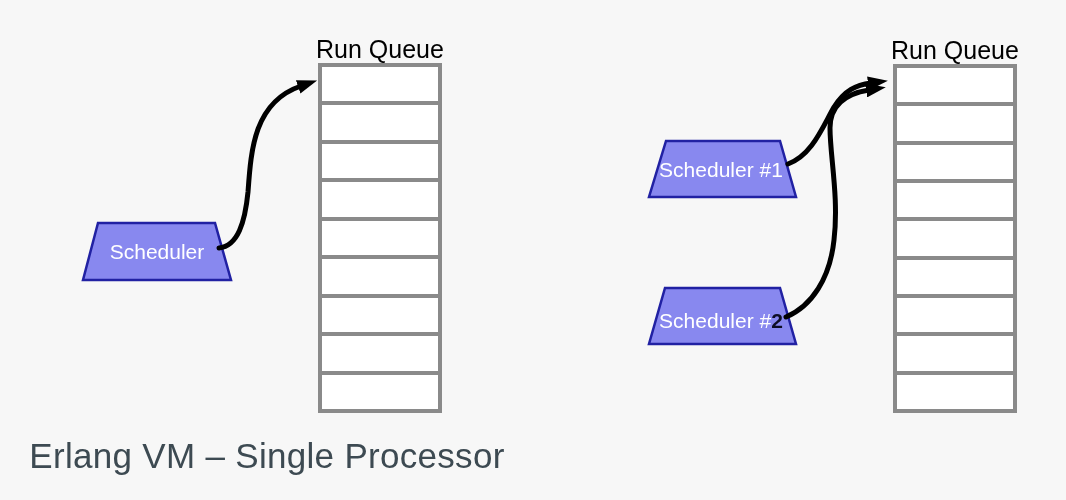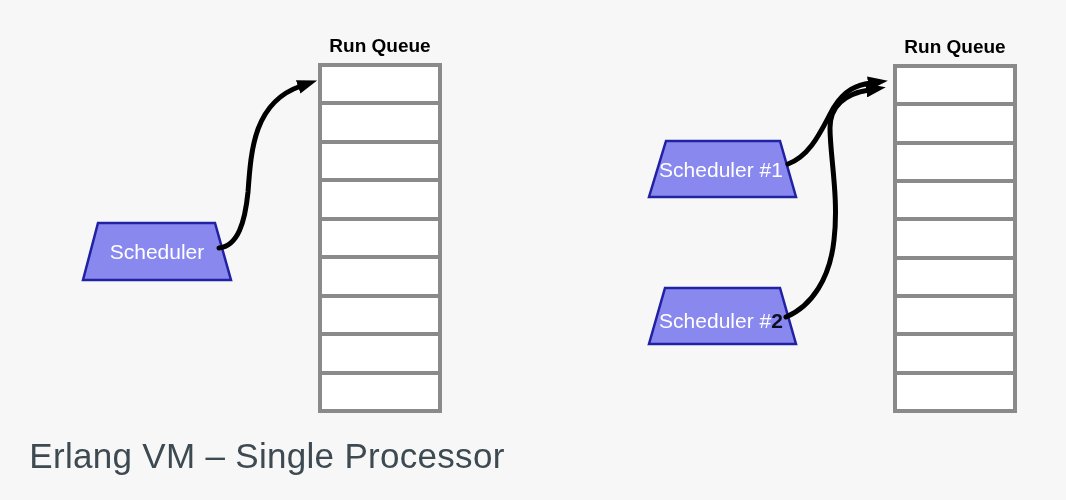--- a/index.html
+++ b/index.html
@@ -58,24 +58,23 @@
     flex: 1;
     background: var(--queue-cell, #ffffff);
   }
   .queue-left  { left: 318px; top: 63px; width: 124px; height: 350px; }
   .queue-right { left: 893px; top: 64px; width: 124px; height: 349px; }
 
   .runqueue-label {
     position: absolute;
     width: 130px;
     text-align: center;
-    font-size: 19px;
+    font-size: 25px;
     color: var(--label, #000000);
     white-space: nowrap;
-    font-weight: bold;
   }
   .runqueue-label-left  { left: 315px; top: 35px; }
   .runqueue-label-right { left: 890px; top: 36px; }
 
   .caption {
     position: absolute;
     top: 436px;
     transform: translateX(-50%);
     font-size: 35px;
     letter-spacing: 0.3px;

